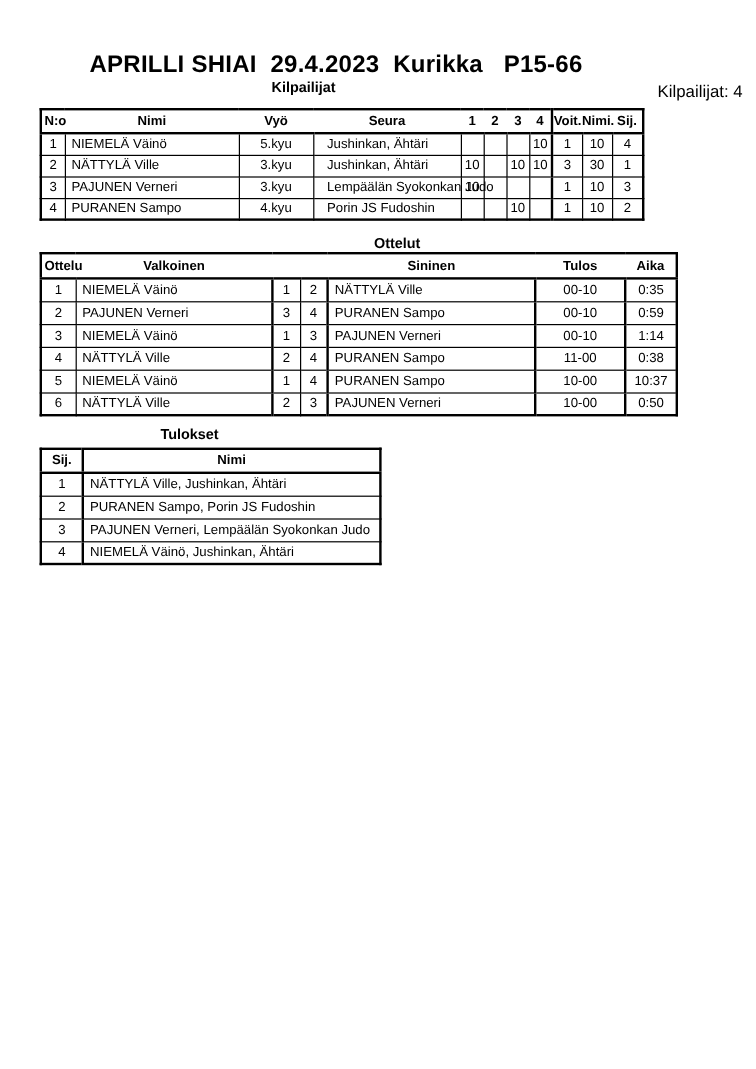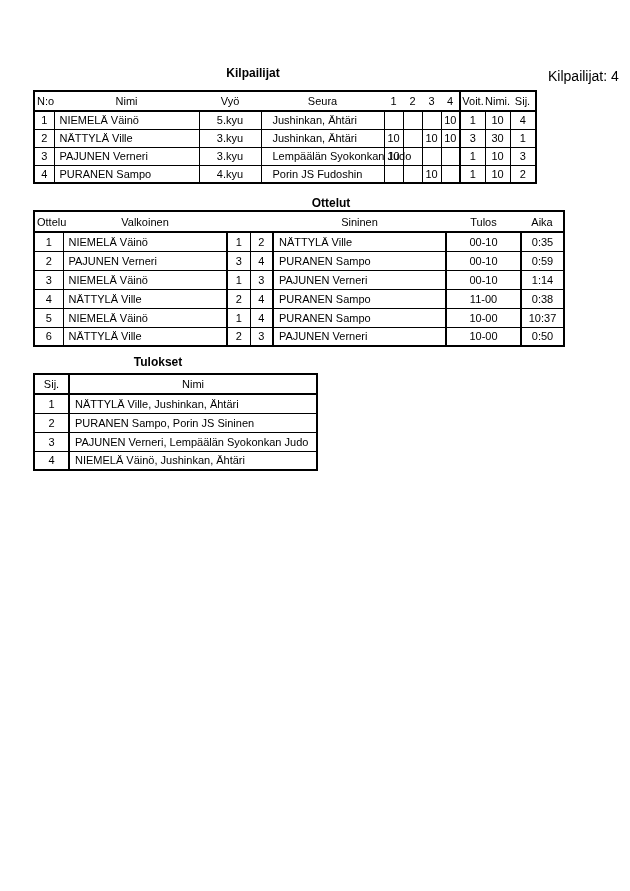--- a/index.html
+++ b/index.html
@@ -34,21 +34,21 @@
   table.tbl{
     position:absolute;
     border-collapse:collapse;
     table-layout:fixed;
     border:2px solid #000;
     font-size:11px;
     background:#fff;
   }
   table.tbl th{
     border:0;border-bottom:2px solid #000;
-    font-weight:normal;font-size:11px;
+    font-weight:bold;font-size:11px;
     padding:0;text-align:center;
     white-space:nowrap;overflow:visible;
   }
   table.tbl td{
     border:1px solid #000;
     padding:0;text-align:center;
     white-space:nowrap;
   }
   table.tbl th.hl{text-align:left;padding-left:2px;}
   table.tbl td.l{text-align:left;padding-left:5px;}
@@ -62,20 +62,21 @@
   .t2 tbody tr{height:19px;}
   .t3{left:33px;top:373px;width:283px;}
   .t3 thead tr{height:20px;}
   .t3 tbody tr{height:19px;}
 </style>
 </head>
 <body>
 
 <div class="page">
 
+  <div class="doc-title">APRILLI SHIAI  29.4.2023  Kurikka   P15-66</div>
 
   <div class="sec-title t-kilp">Kilpailijat</div>
   <div class="count-label">Kilpailijat: 4</div>
 
   <table class="tbl t1">
     <colgroup>
       <col style="width:20px">
         <col style="width:145px">
         <col style="width:62px">
         <col style="width:123px">
@@ -252,21 +253,21 @@
         <th class="bl2">Nimi</th>
       </tr>
     </thead>
     <tbody>
       <tr>
         <td>1</td>
         <td class="l bl2">NÄTTYLÄ Ville, Jushinkan, Ähtäri</td>
       </tr>
       <tr>
         <td>2</td>
-        <td class="l bl2">PURANEN Sampo, Porin JS Sininen</td>
+        <td class="l bl2">PURANEN Sampo, Porin JS Fudoshin</td>
       </tr>
       <tr>
         <td>3</td>
         <td class="l bl2">PAJUNEN Verneri, Lempäälän Syokonkan Judo</td>
       </tr>
       <tr>
         <td>4</td>
         <td class="l bl2">NIEMELÄ Väinö, Jushinkan, Ähtäri</td>
       </tr>
     </tbody>

